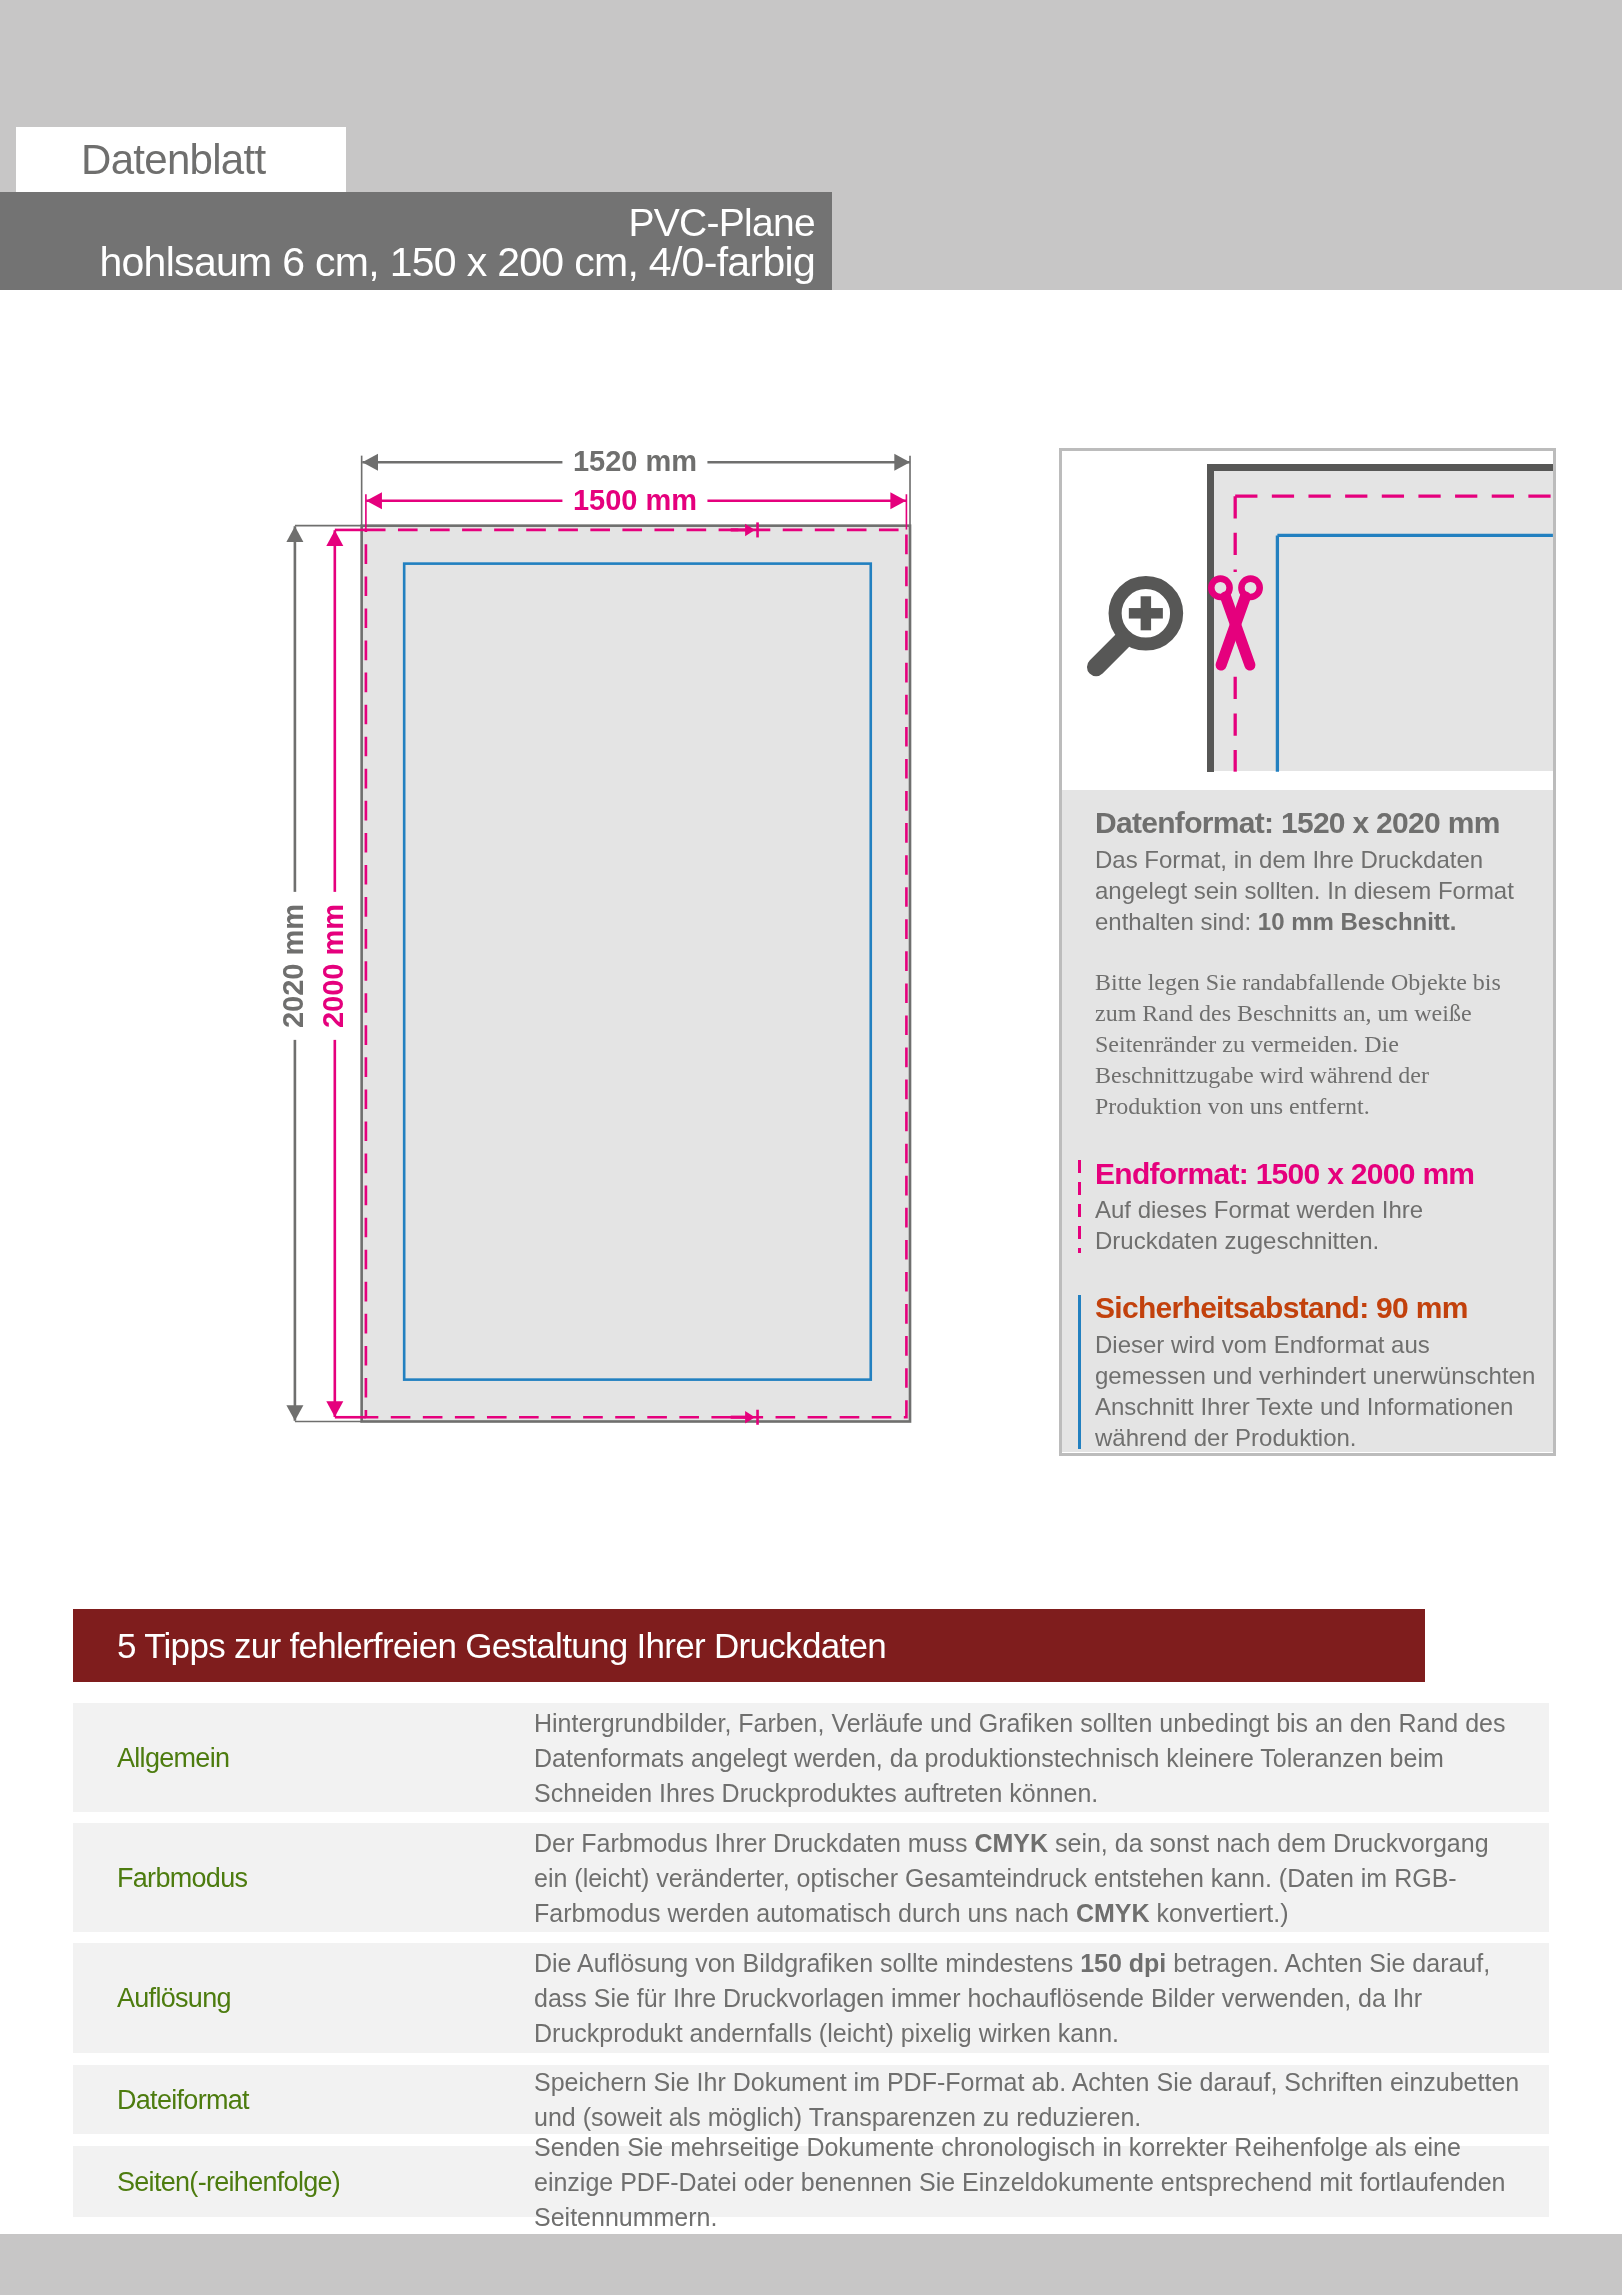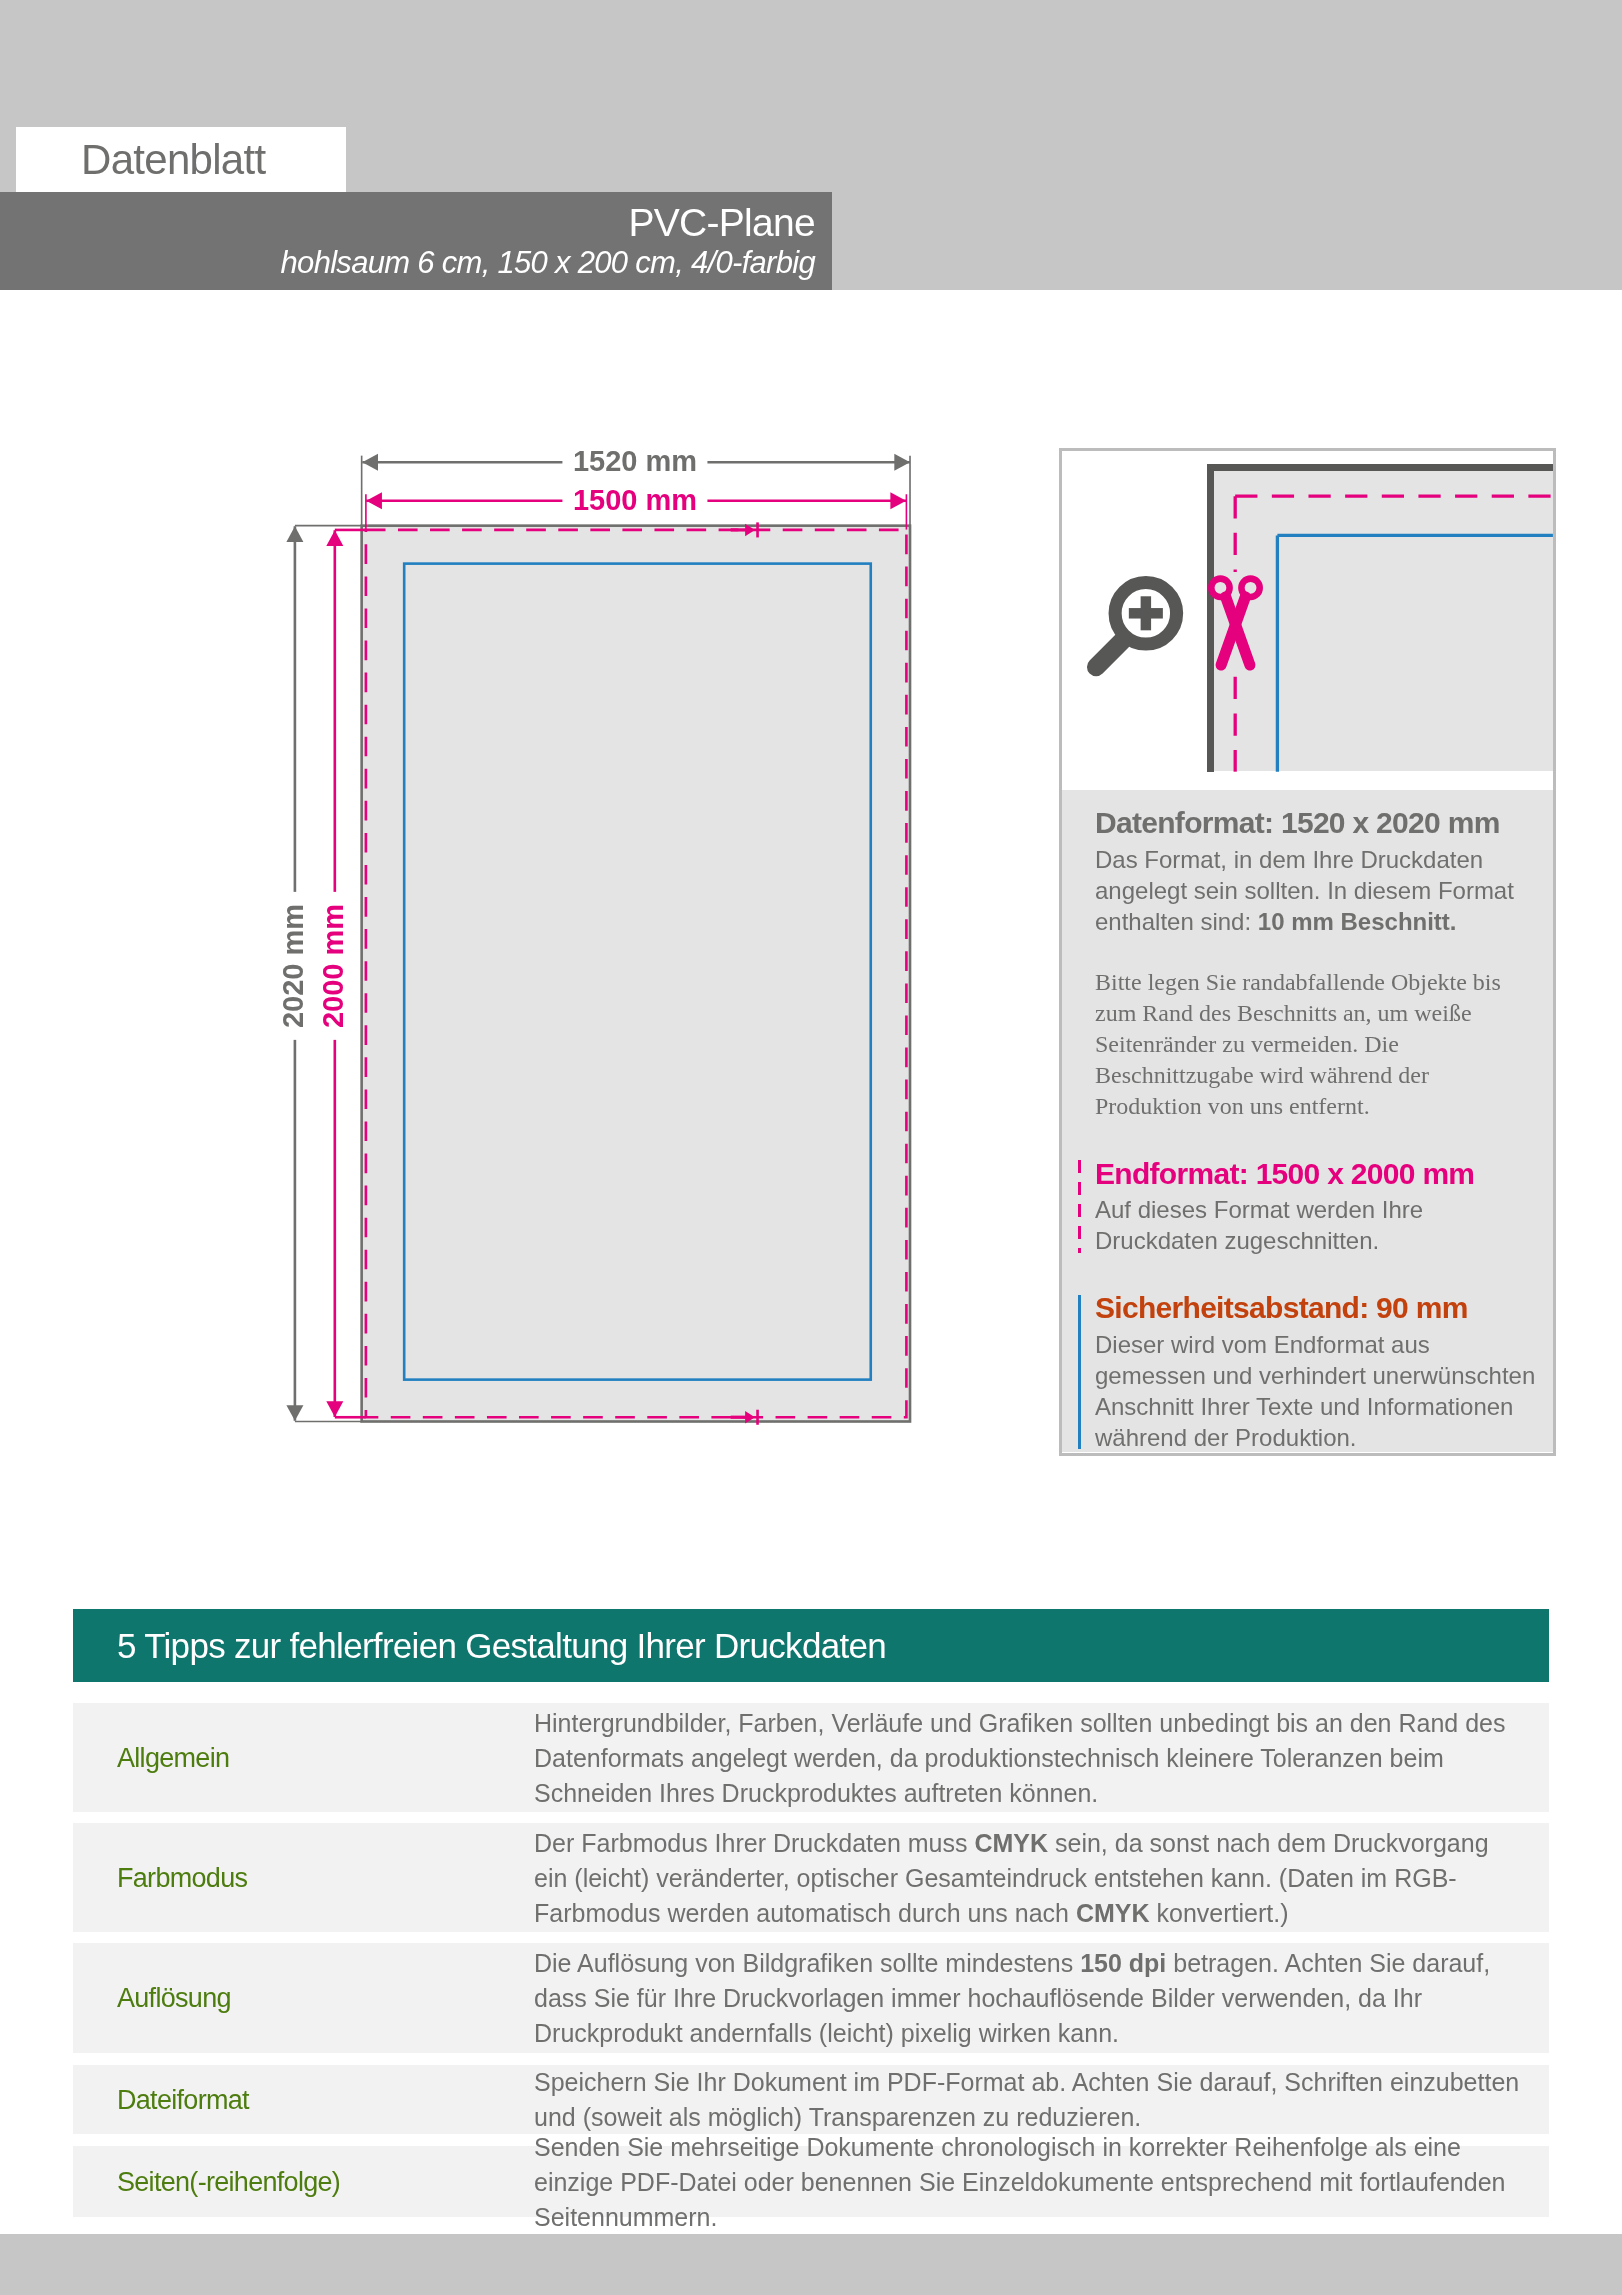--- a/index.html
+++ b/index.html
@@ -11,21 +11,21 @@
 
   
   .band-light{left:0;top:0;width:1623px;height:290px;background:#c7c6c6;}
   .datenblatt-box{left:16px;top:127px;width:330px;height:65px;background:#ffffff;
     display:flex;align-items:center;}
   .datenblatt-box span{padding-left:65px;font-size:42px;letter-spacing:-0.7px;color:#6f6f6e;}
   .band-dark{left:0;top:192px;width:832px;height:98px;background:#737373;
     display:flex;flex-direction:column;justify-content:center;align-items:flex-end;
     padding-right:17px;box-sizing:border-box;color:#ffffff;}
   .band-dark .t1{font-size:39px;line-height:43px;letter-spacing:-0.7px;}
-  .band-dark .t2{font-size:31px;line-height:37px;letter-spacing:-0.7px;font-style:italic;}
+  .band-dark .t2{font-size:41px;line-height:37px;letter-spacing:-0.7px;}
 
   
   .diagram-svg{left:249px;top:419px;width:720px;height:1047px;}
   .dim-label{position:absolute;transform:translate(-50%,-50%);background:#ffffff;
     font-size:29px;font-weight:bold;padding:1.3px 10.5px;white-space:nowrap;}
   .dim-label.vert{transform:translate(-50%,-50%) rotate(-90deg);padding:1.3px 11.8px;}
   .c-gray{color:#6f6f6e;}
   .c-magenta{color:#e5007d;}
   .c-blue{color:#c2410c;}
 
@@ -42,21 +42,21 @@
   .info-text h3{margin:0;font-size:30px;letter-spacing:-0.7px;line-height:34px;}
   .info-text p{margin:3.9px 0 0 0;font-size:24px;line-height:31px;}
   .marker-block{position:relative;margin-top:35px;}
   .marker-block .mline{position:absolute;left:-17px;top:3.9px;bottom:3.9px;width:3.3px;}
   .mline.dashed{background:repeating-linear-gradient(180deg,#e5007d 0 13px,transparent 13px 22px);}
   .mline.solid{background:#2280c0;}
   .gap-top{margin-top:30px !important;font-family:Liberation Serif, serif;}
   b,.b{font-weight:bold;}
 
   
-  .tips-band{left:73px;top:1609px;width:1476px;height:73px;background:#0f766e;
+  .tips-band{left:73px;top:1609px;width:1352px;height:73px;background:#7f1d1d;
     display:flex;align-items:center;}
   .tips-band span{padding-left:44px;font-size:35px;color:#ffffff;letter-spacing:-0.7px;}
   .tip-row{left:73px;width:1476px;background:#f2f2f2;}
   .tip-label{position:absolute;left:44px;top:50%;transform:translateY(-50%);
     font-size:27px;letter-spacing:-0.7px;color:#4d7c0f;white-space:nowrap;}
   .tip-body{position:absolute;left:461px;right:29px;top:50%;transform:translateY(-50%);
     font-size:25px;line-height:35px;color:#6f6f6e;}
   .row1{top:1703px;height:109px;}
   .row2{top:1823px;height:109px;}
   .row3{top:1943px;height:110px;}

